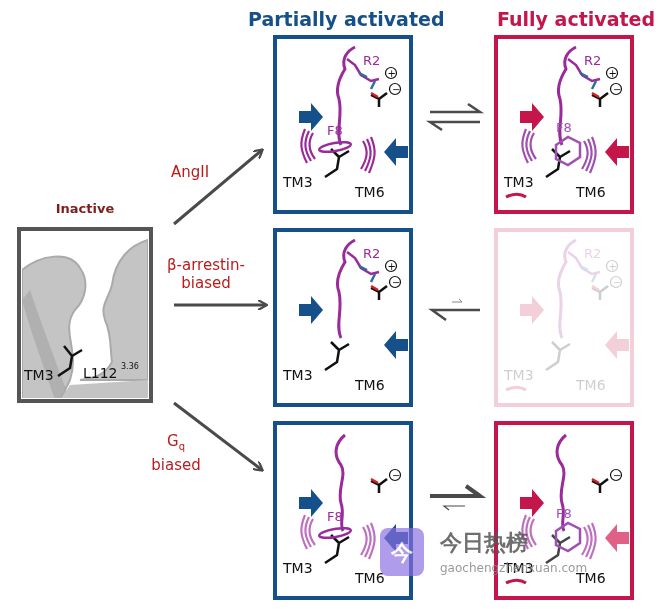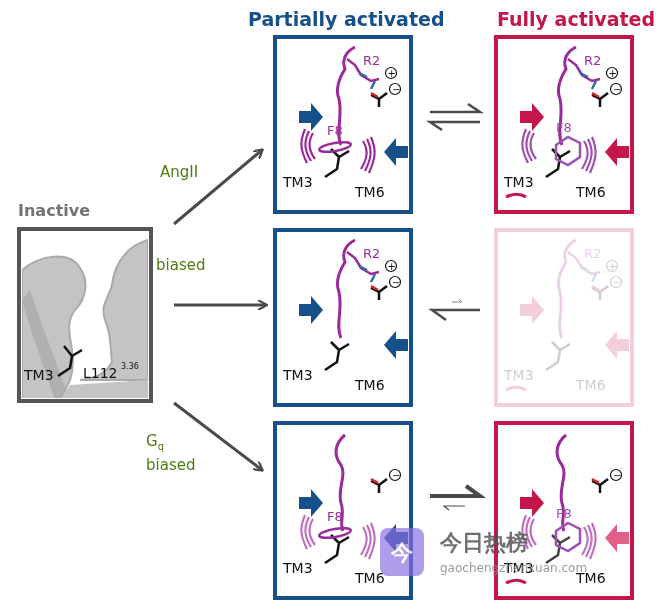--- a/index.html
+++ b/index.html
@@ -1,37 +1,38 @@
 <!DOCTYPE html>
 <html><head>
 <meta charset="utf-8">
 <style>
   html, body { margin: 0; padding: 0; background: #ffffff; }
   body { width: 660px; height: 609px; position: relative; overflow: hidden;
          font-family: "DejaVu Sans", "Liberation Sans", sans-serif; }
-  .title { position: absolute; font-weight: bold; font-size: 19px; text-align: left; white-space: nowrap; }
+  .title { position: absolute; font-weight: bold; font-size: 19px; text-align: center; white-space: nowrap; }
   #title-partial { left: 248px; top: 8px; width: 190px; color: #15508a; }
   #title-full { left: 497px; top: 8px; width: 150px; color: #c4164b; }
-  #title-inactive { left: 18px; top: 201px; width: 134px; color: #737373; font-size: 16px; }
-  .label { position: absolute; color: #4d7c0f; font-size: 15px; text-align: left; line-height: 18px; }
+  #title-inactive { left: 18px; top: 201px; width: 134px; color: #7f1d1d; font-size: 13px; }
+  .label { position: absolute; color: #b91c1c; font-size: 15px; text-align: center; line-height: 18px; }
   #label-angii { left: 160px; top: 163px; width: 60px; }
   #label-barr { left: 156px; top: 256px; width: 100px; }
   #label-gq { left: 146px; top: 432px; width: 60px; }
   svg { position: absolute; left: 0; top: 0; }
   .panel-text { font-family: "DejaVu Sans", "Liberation Sans", sans-serif; }
 </style>
 </head>
 <body>
 
 <div class="title" id="title-partial">Partially activated</div>
 <div class="title" id="title-full">Fully activated</div>
 <div class="title" id="title-inactive">Inactive</div>
 
 <div class="label" id="label-angii">AngII</div>
 <div class="label" id="label-barr">
+  <div>β-arrestin-</div>
   <div>biased</div>
 </div>
 <div class="label" id="label-gq">
   <div><span>G</span><sub style="font-size:10px">q</sub></div>
   <div>biased</div>
 </div>
 
 <svg width="660" height="609" viewBox="0 0 660 609">
   <defs>
     <marker id="arrowhead" markerWidth="10" markerHeight="10" refX="8" refY="5" orient="auto" markerUnits="userSpaceOnUse">

